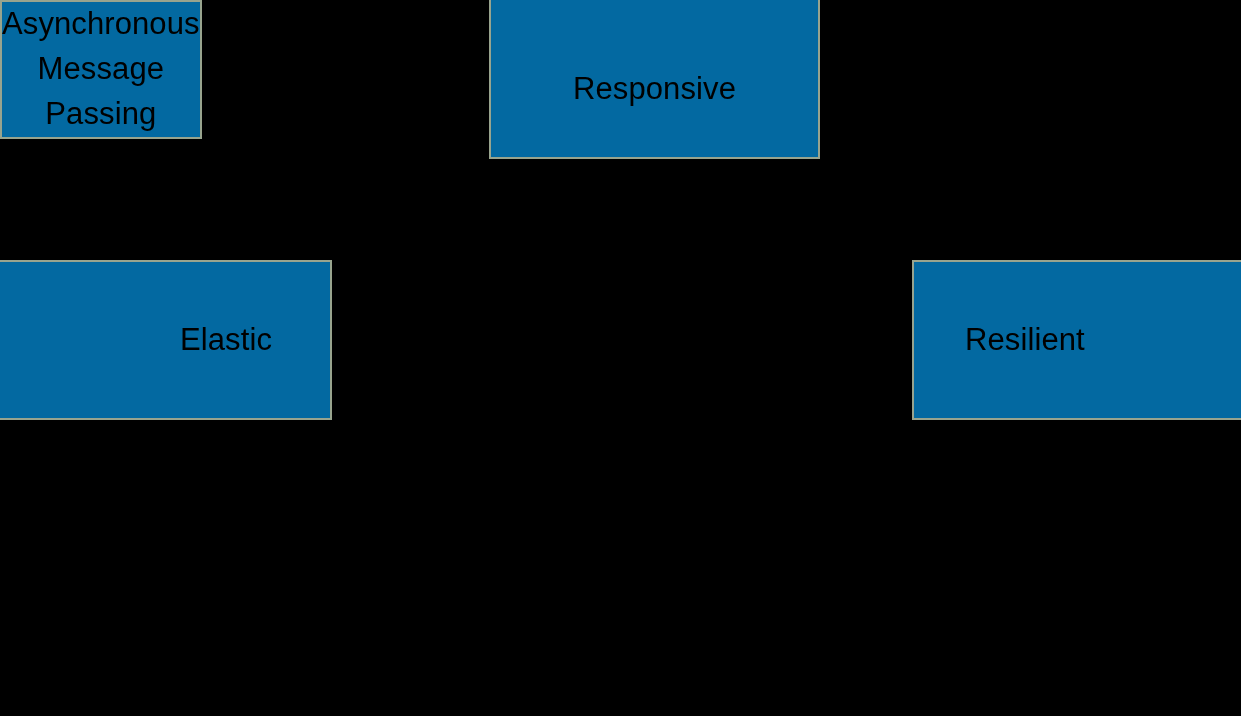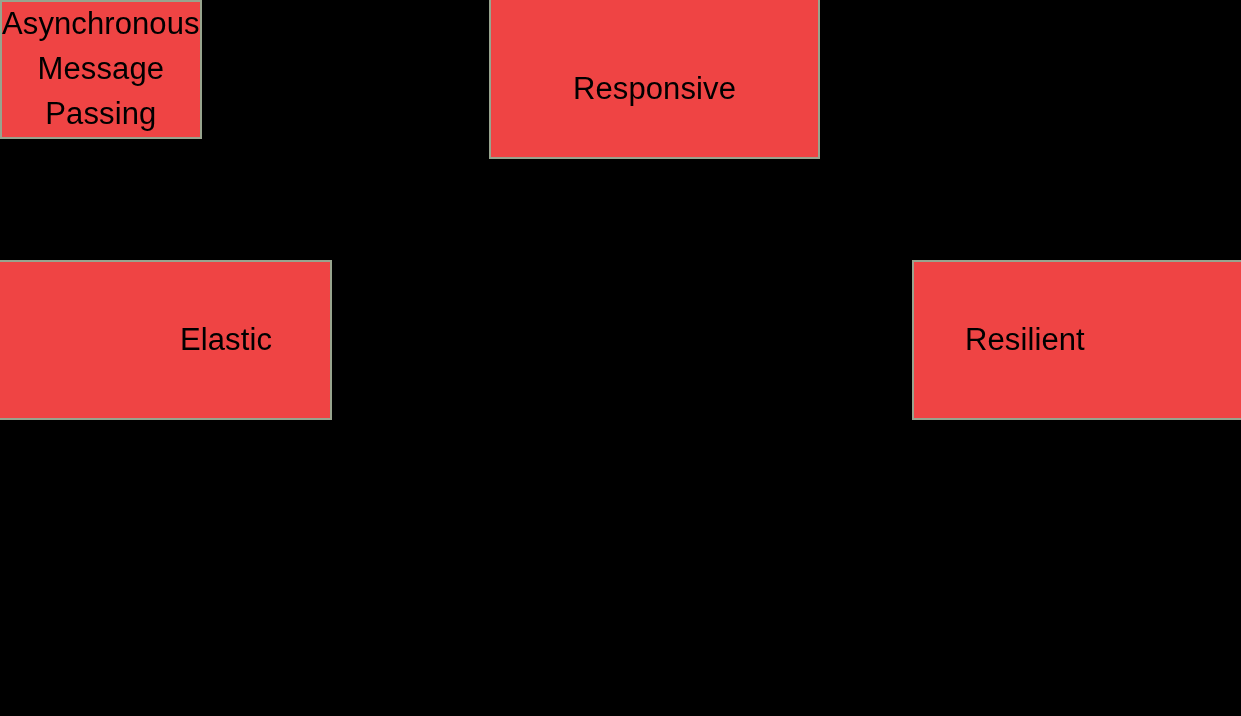--- a/index.html
+++ b/index.html
@@ -14,21 +14,21 @@
   #canvas {
     position: relative;
     width: 1241px;
     height: 716px;
     background: #000000;
     overflow: hidden;
   }
   .node {
     position: absolute;
     box-sizing: border-box;
-    background: #ef4444;
+    background: #0369a1;
     border: 2px solid #98a48e;
     color: #000000;
     display: flex;
     align-items: center;
     justify-content: center;
     text-align: center;
     font-size: 31px;
     line-height: 1.45;
     font-weight: 400;
     letter-spacing: 0.1px;

